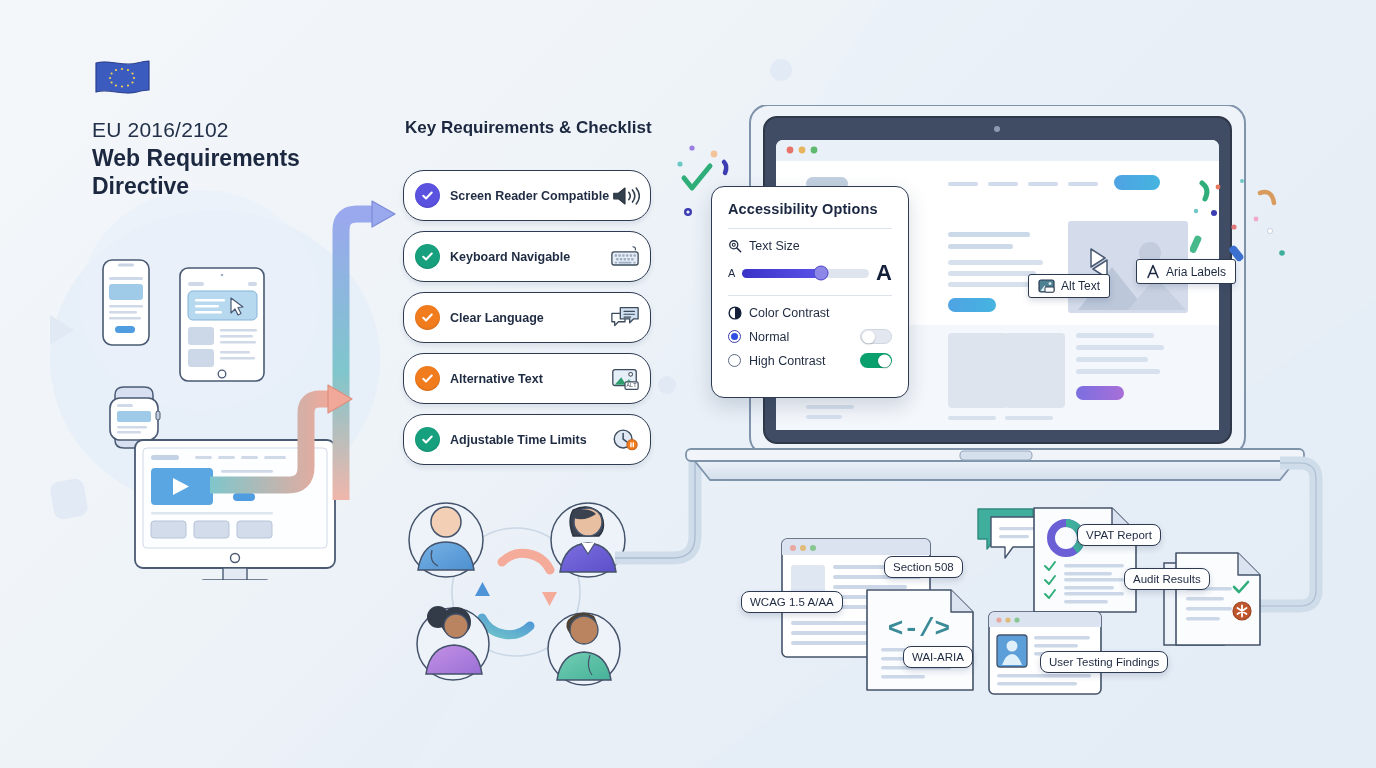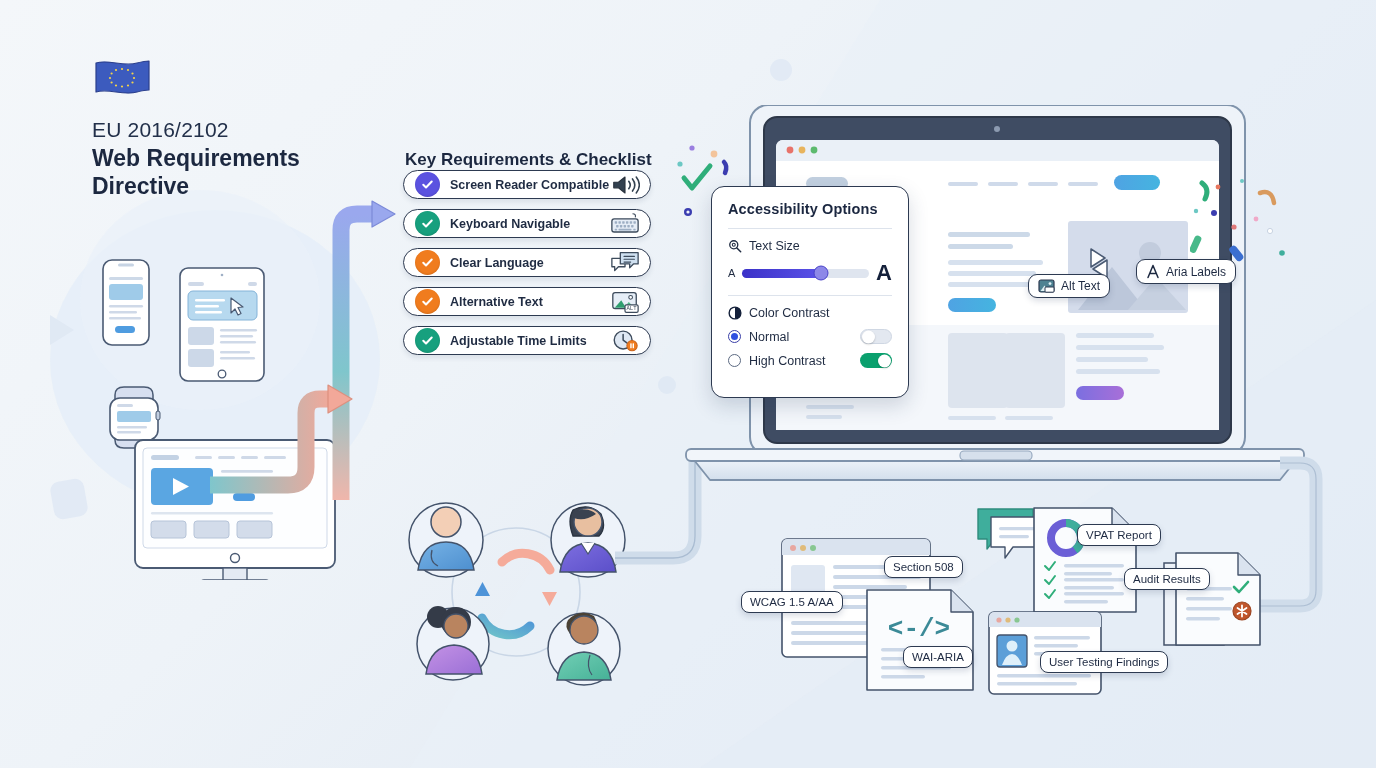--- a/index.html
+++ b/index.html
@@ -26,27 +26,27 @@
     font-size: 21px; color: #22304a; letter-spacing: .2px;
   }
   .title-main {
     position: absolute; left: 92px; top: 144px; width: 270px;
     font-size: 23px; font-weight: 700; color: #1c2840; line-height: 1.22;
   }
 
   
   .section-head {
     position: absolute; left: 405px; top: 118px;
-    font-size: 17px; font-weight: 700; color: #1c2840; margin-top: 32px;
+    font-size: 17px; font-weight: 700; color: #1c2840;
   }
 
   
   #checklist { position: absolute; left: 403px; top: 170px; width: 248px; }
   .chk-row {
-    position: relative; height: 29px; margin-bottom: 10px;
+    position: relative; height: 51px; margin-bottom: 10px;
     background: #ffffff; border: 1.6px solid #2d3a51; border-radius: 21px;
     display: flex; align-items: center; padding: 0 10px 0 11px;
     box-shadow: 0 3px 5px rgba(40,60,90,.10);
   }
   .chk-badge {
     width: 25px; height: 25px; border-radius: 50%;
     display: flex; align-items: center; justify-content: center;
     flex: 0 0 auto; box-shadow: inset 0 -1px 2px rgba(0,0,0,.12);
   }
   .chk-badge svg { width: 15px; height: 15px; }
@@ -104,21 +104,21 @@
     position: absolute; top: 50%; transform: translateY(-50%);
     width: 13px; height: 13px; border-radius: 50%; background: #fff;
     box-shadow: 0 1px 2px rgba(0,0,0,.2);
   }
   .toggle.off i { left: 1px; }
   .toggle.on  i { right: 1px; }
 
   
   .pill {
     position: absolute; display: flex; align-items: center; gap: 6px;
-    background: #fff; border: 1.6px solid #2d3a51; border-radius: 9px;
+    background: #fff; border: 1.6px solid #2d3a51; border-radius: 3px;
     padding: 4px 9px; font-size: 12px; color: #1d2941; font-weight: 500;
     box-shadow: 0 3px 6px rgba(35,55,90,.17); white-space: nowrap;
   }
   .pill.small { font-size: 11.5px; padding: 4px 8px; border-radius: 8px; }
 </style>
 </head>
 <body>
 
 <div id="stage">
 

